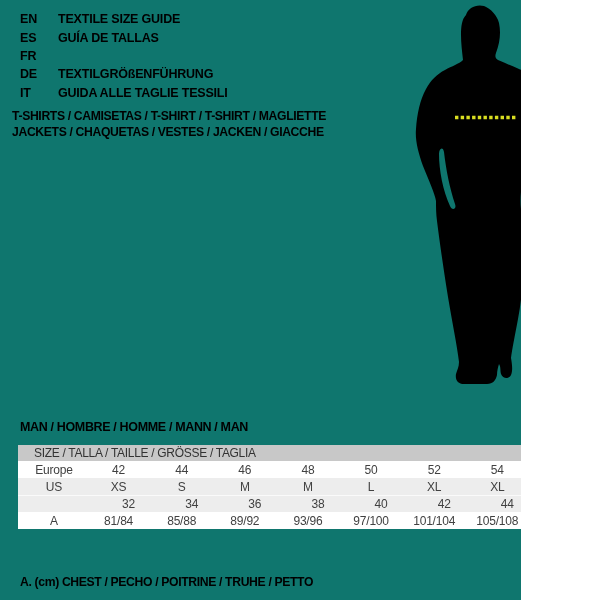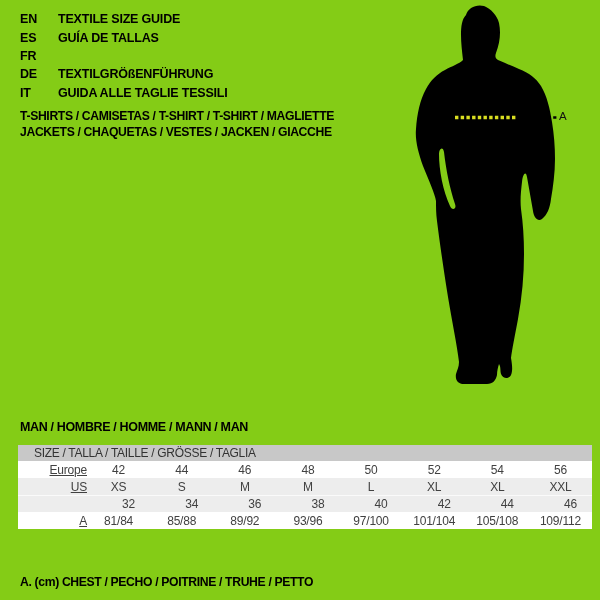--- a/index.html
+++ b/index.html
@@ -1,45 +1,45 @@
 <!DOCTYPE html>
 <html><head>
 <meta charset="utf-8">
 <style>
   html,body{margin:0;padding:0;background:#fff;}
-  .page{position:relative;width:600px;height:600px;background:#84cc16;overflow:hidden;
+  .page{position:relative;width:521px;height:600px;background:#0f766e;overflow:hidden;
         font-family:"Liberation Sans",sans-serif;color:#000;}
 
   
   .langs{position:absolute;left:20px;top:10px;}
   .lang-row{display:flex;height:18.4px;align-items:center;
             font-weight:bold;font-size:12.5px;letter-spacing:-0.2px;}
   .lang-code{width:38px;}
 
   
-  .cats{position:absolute;left:20px;top:109px;font-weight:bold;font-size:12.2px;
+  .cats{position:absolute;left:12px;top:109px;font-weight:bold;font-size:12.2px;
         line-height:15.6px;letter-spacing:-0.35px;}
 
   
   .figure-svg{position:absolute;left:0;top:0;}
   .a-label{position:absolute;left:559px;top:110px;font-size:11.5px;color:#111;}
 
   
   .section-title{position:absolute;left:20px;top:420px;font-weight:bold;
                  font-size:12.5px;letter-spacing:-0.35px;}
 
   
   .size-table{position:absolute;left:18px;top:445px;width:574px;
               font-size:12px;color:#414141;letter-spacing:-0.2px;}
   .thead{height:16px;line-height:16px;background:#c8c8c8;padding-left:16px;
          color:#333;font-size:12px;letter-spacing:-0.3px;}
   .trow{display:flex;height:17px;align-items:center;background:#ffffff;}
   .trow.shaded{background:#ededed;}
   .trow.shaded + .trow.shaded{box-shadow:inset 0 1px 0 #fafafa;gap:20px;}
-  .tlabel{width:66px;padding-left:3px;text-align:right;text-decoration:underline;}
+  .tlabel{width:66px;padding-left:3px;text-align:center;}
   .tcell{flex:1;text-align:center;}
 
   
   .legend{position:absolute;left:20px;top:575px;font-weight:bold;
           font-size:12.2px;letter-spacing:-0.35px;}
 </style>
 </head>
 <body>
 
 <div class="page">

